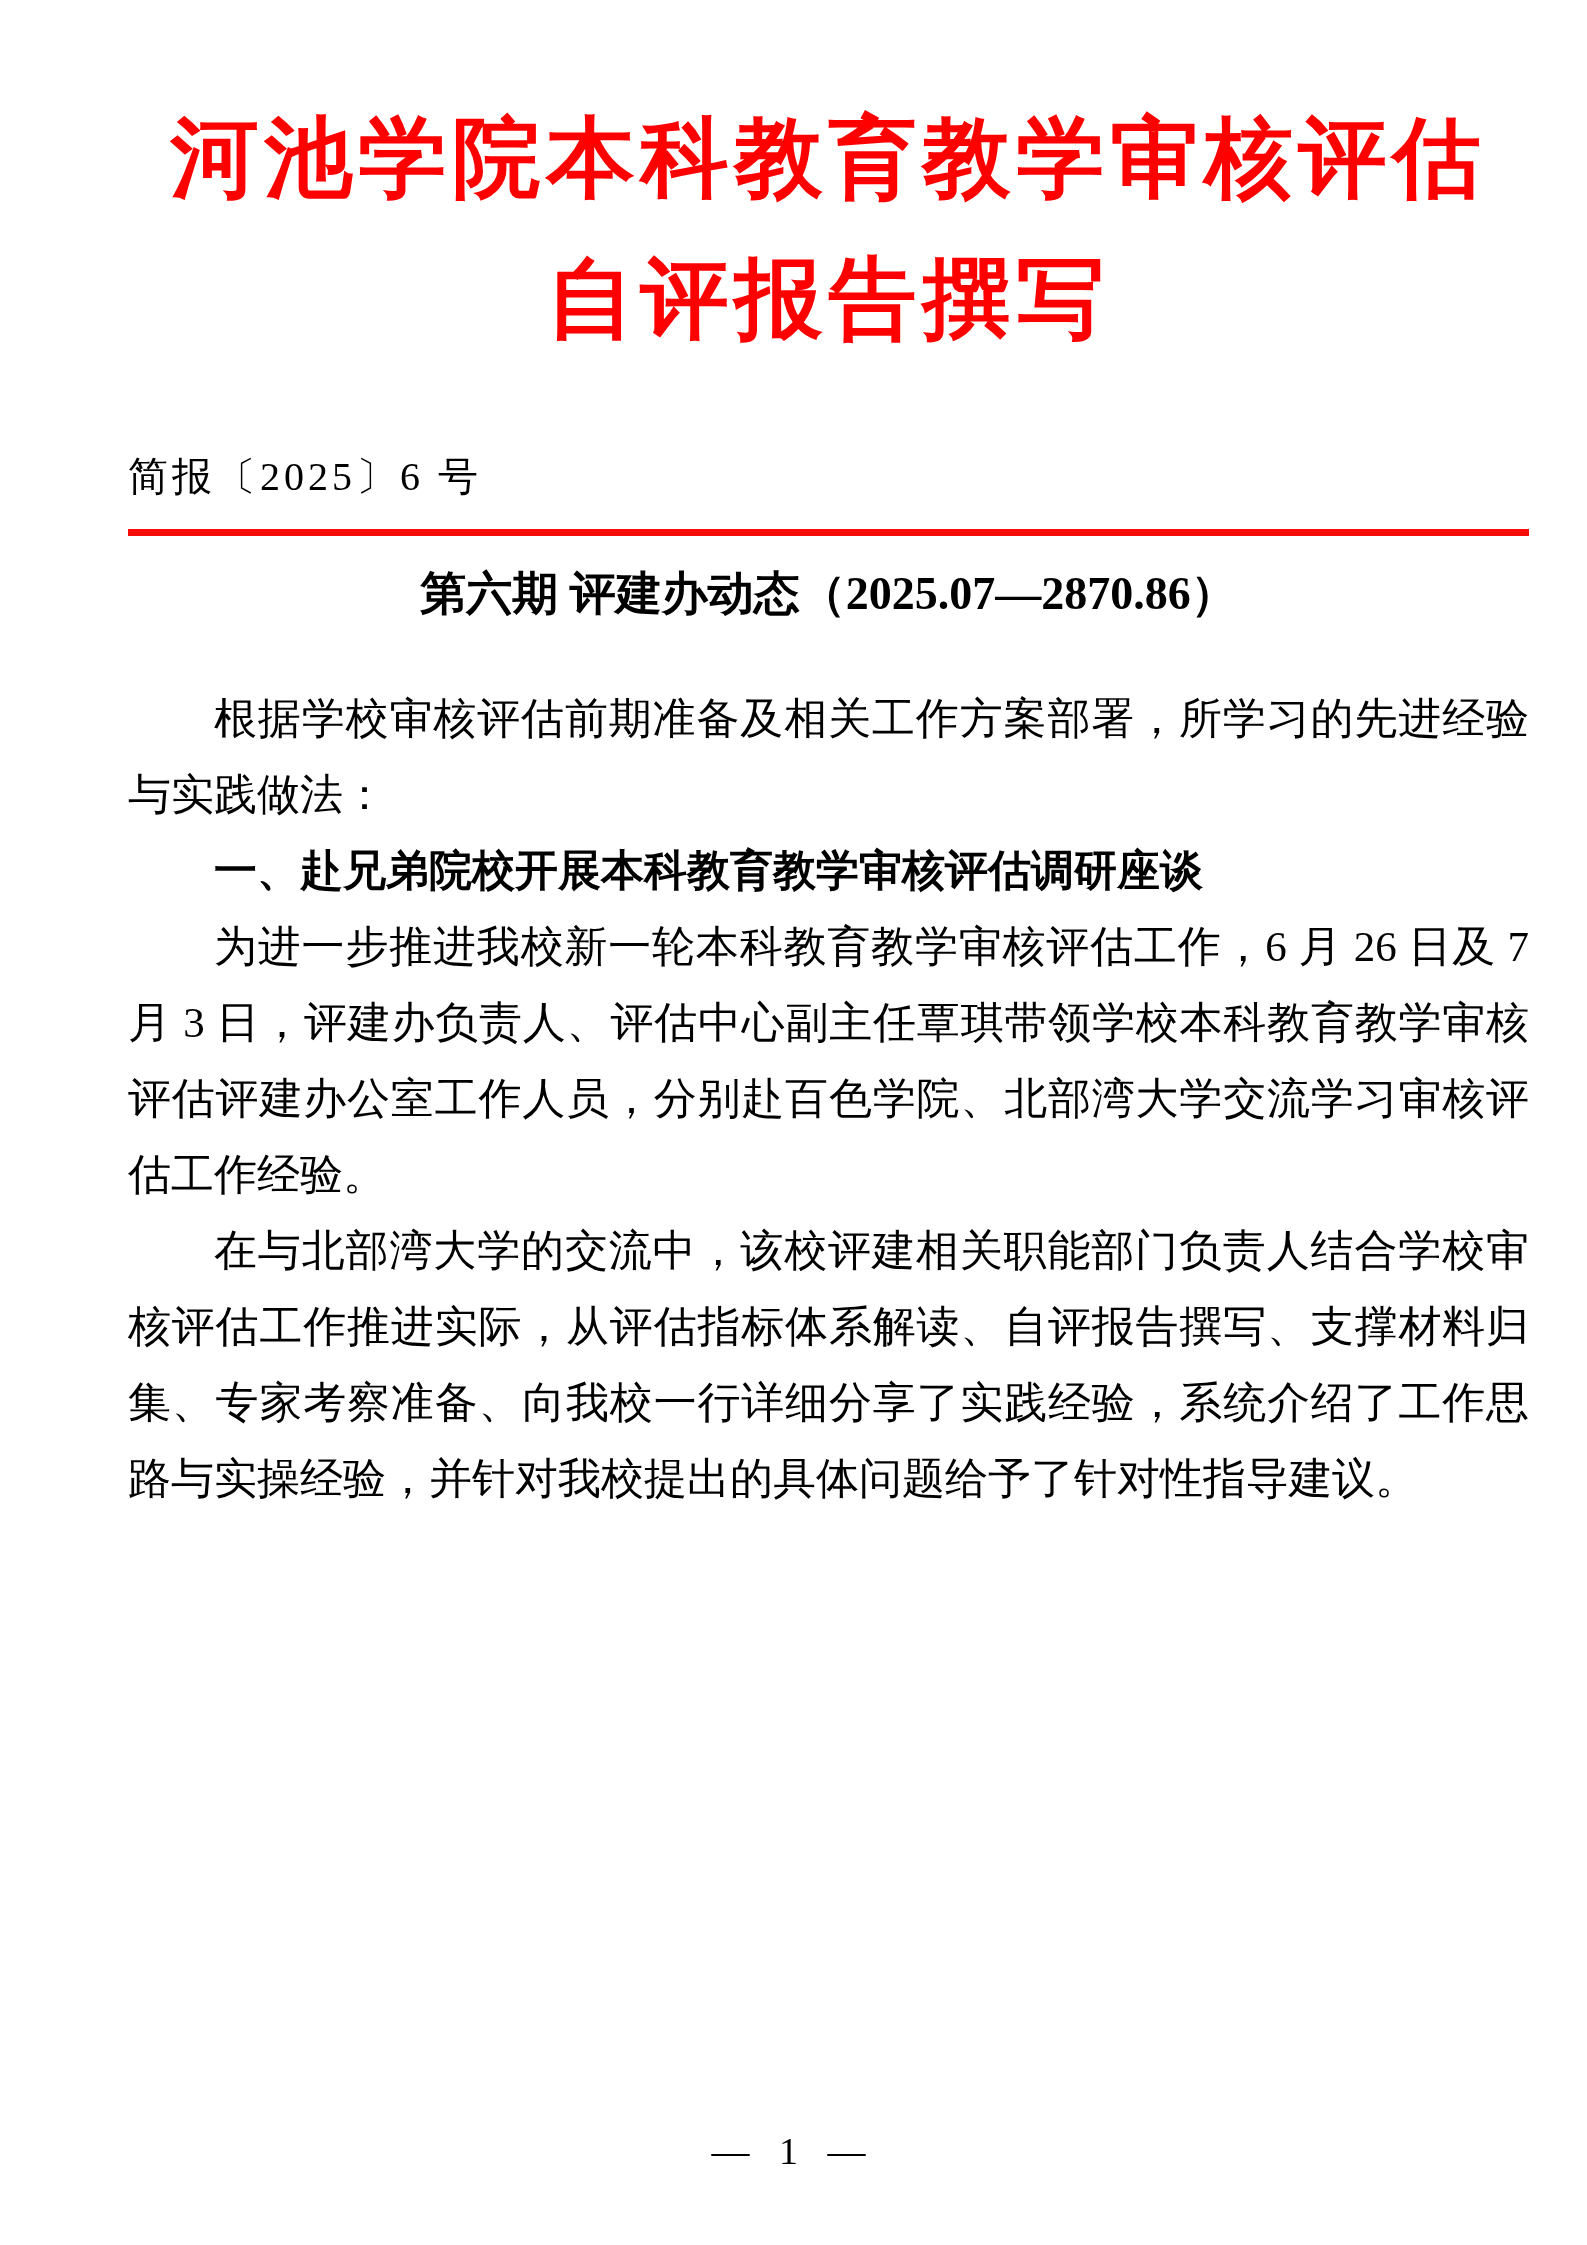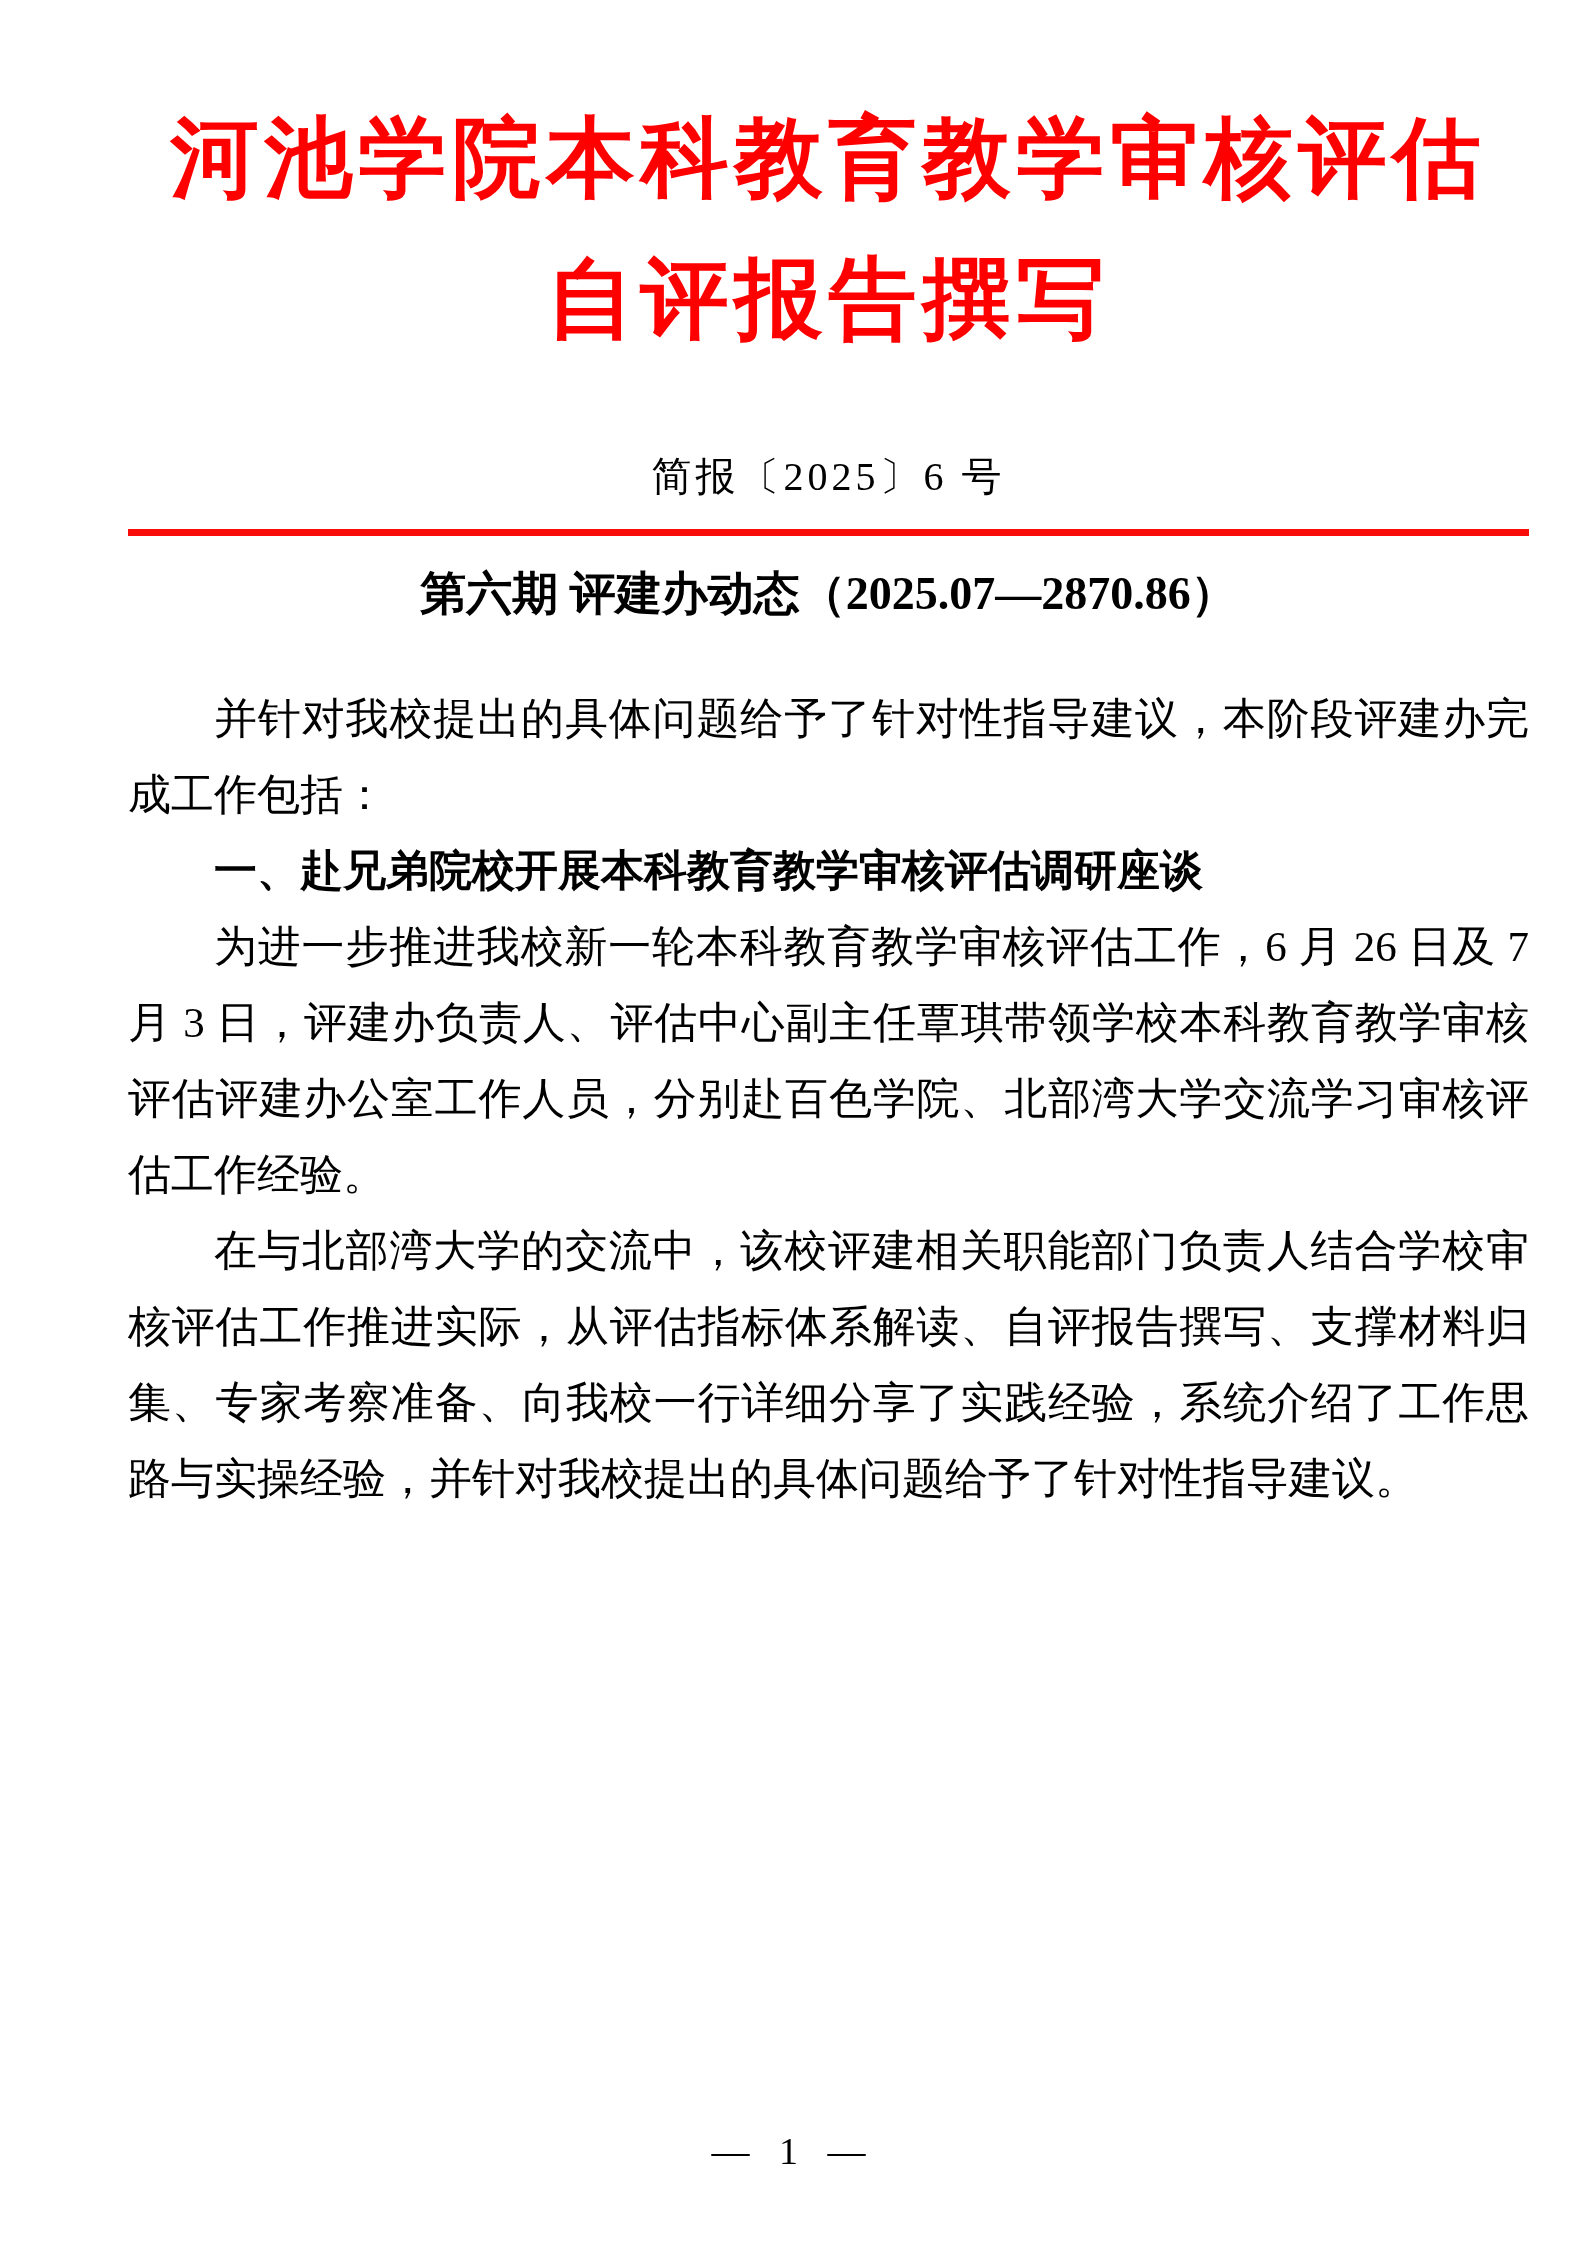--- a/index.html
+++ b/index.html
@@ -22,21 +22,21 @@
     text-align: center;
     color: #fe0000;
     font-weight: bold;
     font-size: 88px;
     line-height: 1.6;
     letter-spacing: 6px;
   }
   .doc-title .t-line { display: block; }
   .issue-number {
     margin-top: 82px;
-    text-align: center;
+    text-align: left;
     font-size: 40px;
     line-height: 1.2;
     letter-spacing: 4px;
   }
   .red-rule {
     margin-top: 28px;
     height: 7px;
     background: #f90d0a;
     border: none;
   }
@@ -81,21 +81,21 @@
     <span class="t-line">自评报告撰写</span>
   </h1>
 
   <div class="issue-number">简报〔2025〕6 号</div>
 
   <div class="red-rule"></div>
 
   <div class="section-heading">第六期 评建办动态（2025.07—2870.86）</div>
 
   <div class="body-text">
-    <p>并针对我校提出的具体问题给予了针对性指导建议，本阶段评建办完成工作包括：</p>
+    <p>根据学校审核评估前期准备及相关工作方案部署，所学习的先进经验与实践做法：</p>
     <p class="para-heading">一、赴兄弟院校开展本科教育教学审核评估调研座谈</p>
     <p>为进一步推进我校新一轮本科教育教学审核评估工作，6 月 26 日及 7 月 3 日，评建办负责人、评估中心副主任覃琪带领学校本科教育教学审核评估评建办公室工作人员，分别赴百色学院、北部湾大学交流学习审核评估工作经验。</p>
     <p>在与北部湾大学的交流中，该校评建相关职能部门负责人结合学校审核评估工作推进实际，从评估指标体系解读、自评报告撰写、支撑材料归集、专家考察准备、向我校一行详细分享了实践经验，系统介绍了工作思路与实操经验，并针对我校提出的具体问题给予了针对性指导建议。</p>
   </div>
 
   <div class="page-footer">— 1 —</div>
 
 </div>
 
 </body></html>

